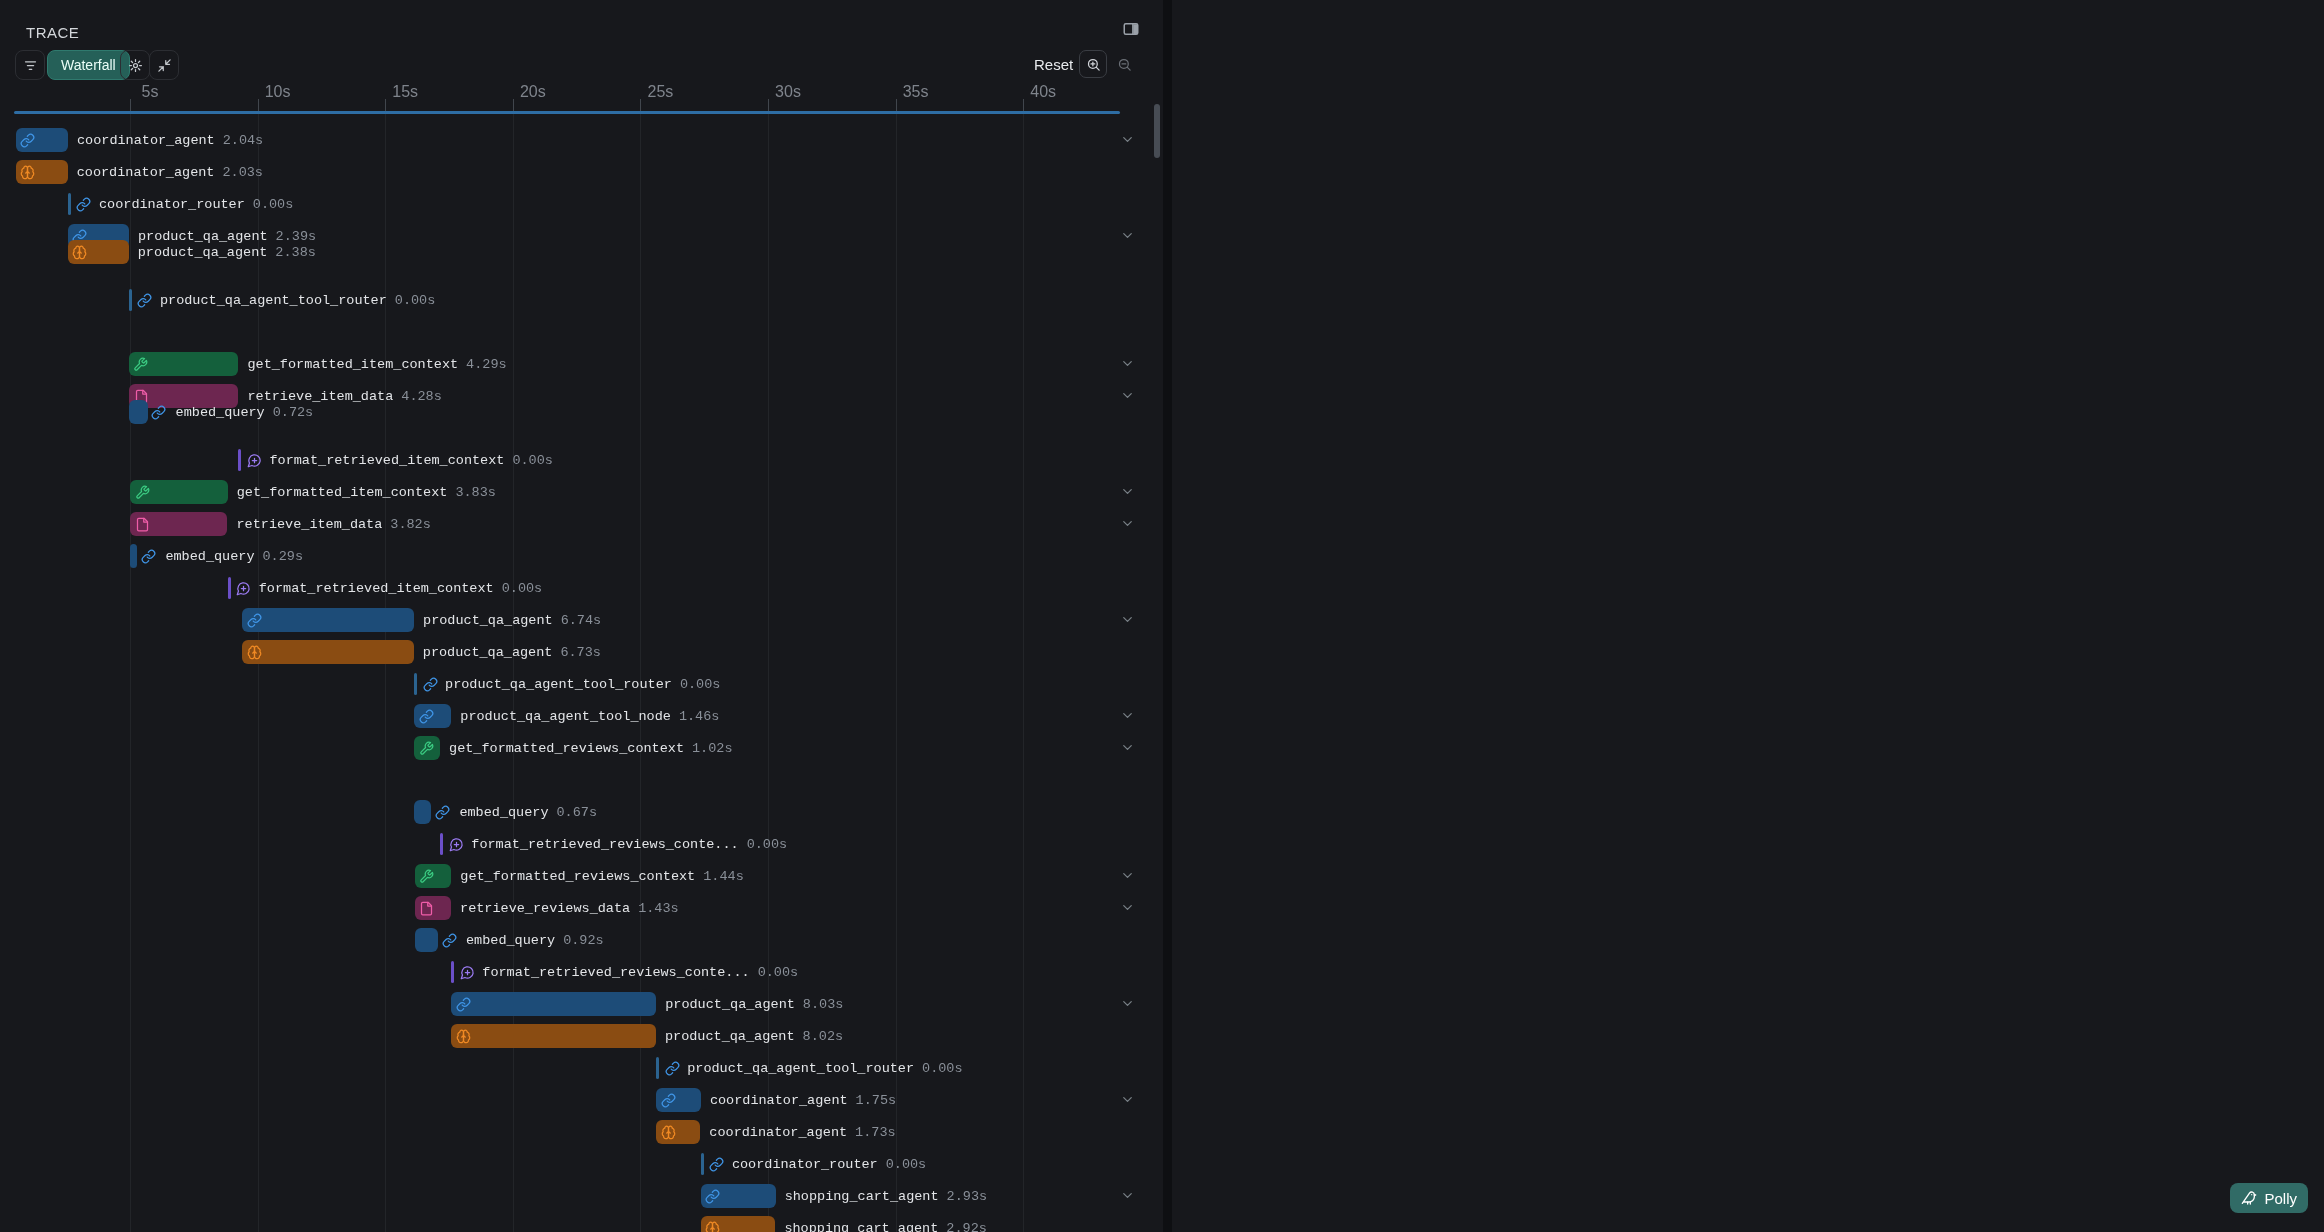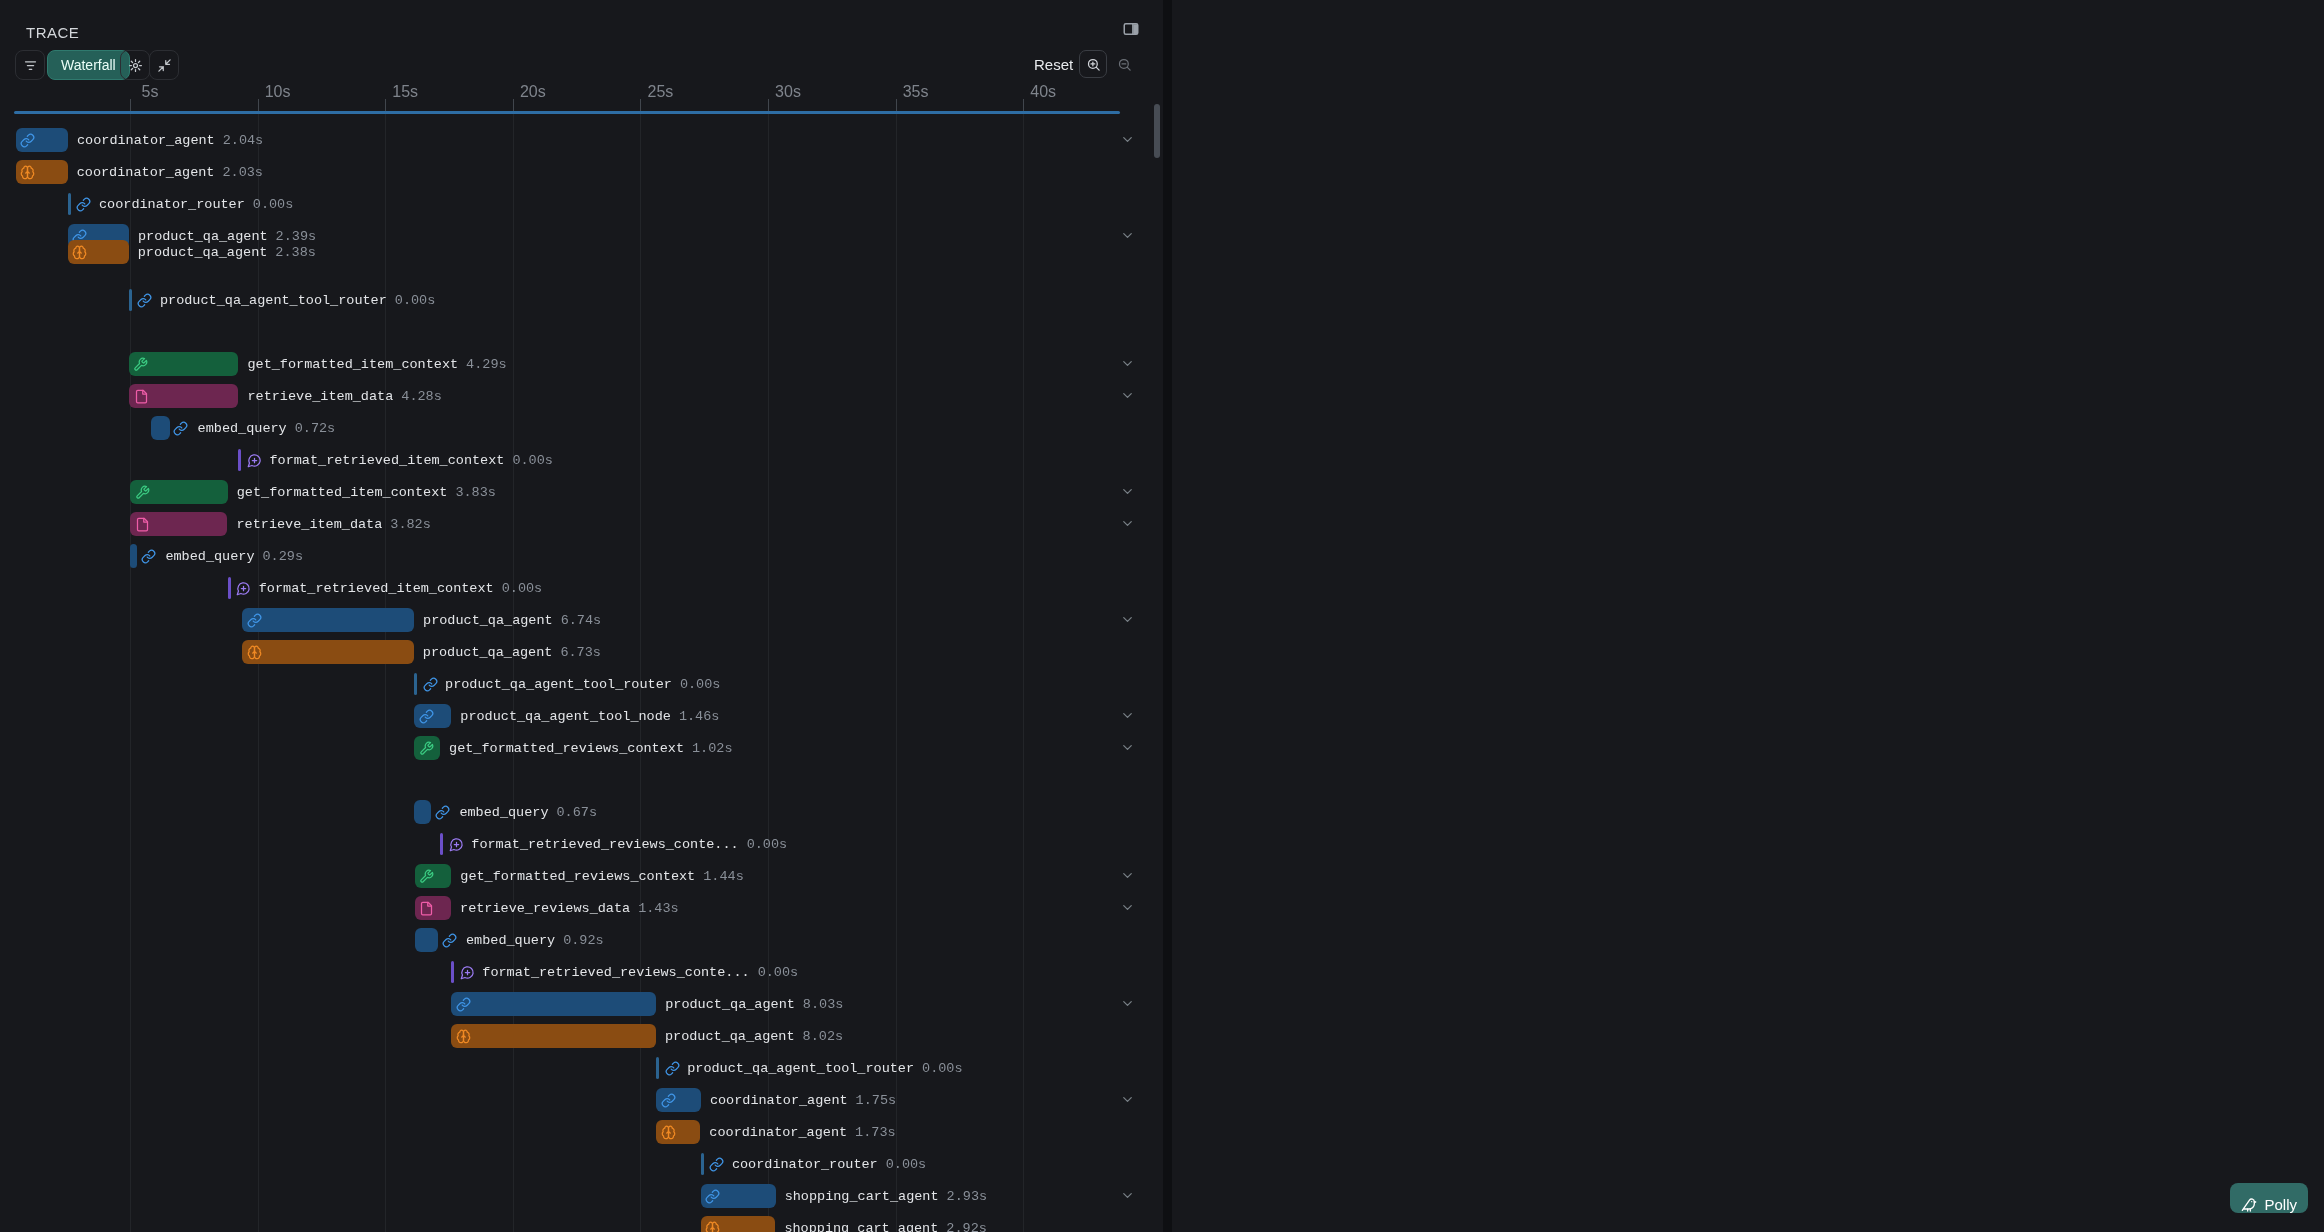--- a/index.html
+++ b/index.html
@@ -36,21 +36,21 @@
   .bar-pink{background:#6d2650;}
   .zline{position:absolute;top:5px;width:3px;height:22px;border-radius:2px;}
   .zline-blue{background:#2b6390;}
   .zline-purple{background:#6b4fc8;}
   .wicon{position:absolute;top:8px;width:16px;height:16px;display:flex;align-items:center;justify-content:center;}
   .wlabel{position:absolute;top:9px;font-size:13.5px;font-weight:500;color:#e3e5e8;white-space:nowrap;}
   .wdur{color:#8a9099;font-weight:400;margin-left:8px;}
   .wchev{position:absolute;left:1120px;top:8px;color:#798086;}
   .scroll-thumb{position:absolute;border-radius:3px;background:#474c54;}
   .polly-btn{position:absolute;right:16px;bottom:19px;height:30px;padding:0 11px;border-radius:8px;background:#316b66;
-            display:flex;align-items:flex-end;gap:7px;color:#fff;font-size:15px;}
+            display:flex;align-items:center;gap:7px;color:#fff;font-size:15px;}
   svg{display:block;}
 </style>
 </head>
 <body>
 
 <div class="app">
 
   <div class="panel left-panel">
     <div class="trace-title">TRACE</div>
 
@@ -227,21 +227,21 @@
               <path d="M14 2v6h6"></path>
             </svg>
           </span>
           <span class="wlabel" style="left:247.45999999999998px">retrieve_item_data<span class="wdur">4.28s</span></span>
           <span class="wchev">
             <svg width="15" height="15" viewBox="0 0 24 24" fill="none" stroke="#798086" stroke-width="2" stroke-linecap="round" stroke-linejoin="round">
               <path d="M6 9l6 6 6-6"></path>
             </svg>
           </span>
         </div>
-        <div class="wrow" style="top: 412px; margin-left: 22px;">
+        <div class="wrow" style="top: 396px;">
           <div class="wbar bar-blue" style="left:129.2344px;width:18.374399999999998px"></div>
           <span class="wicon" style="left:150.6088px">
             <svg width="15" height="15" viewBox="0 0 24 24" fill="none" stroke="#4096e8" stroke-width="2" stroke-linecap="round" stroke-linejoin="round">
               <path d="M10 13a5 5 0 0 0 7.54.54l3-3a5 5 0 0 0-7.07-7.07l-1.72 1.71"></path>
               <path d="M14 11a5 5 0 0 0-7.54-.54l-3 3a5 5 0 0 0 7.07 7.07l1.71-1.71"></path>
             </svg>
           </span>
           <span class="wlabel" style="left:175.6088px">embed_query<span class="wdur">0.72s</span></span>
         </div>
         <div class="wrow" style="top: 444px;">

